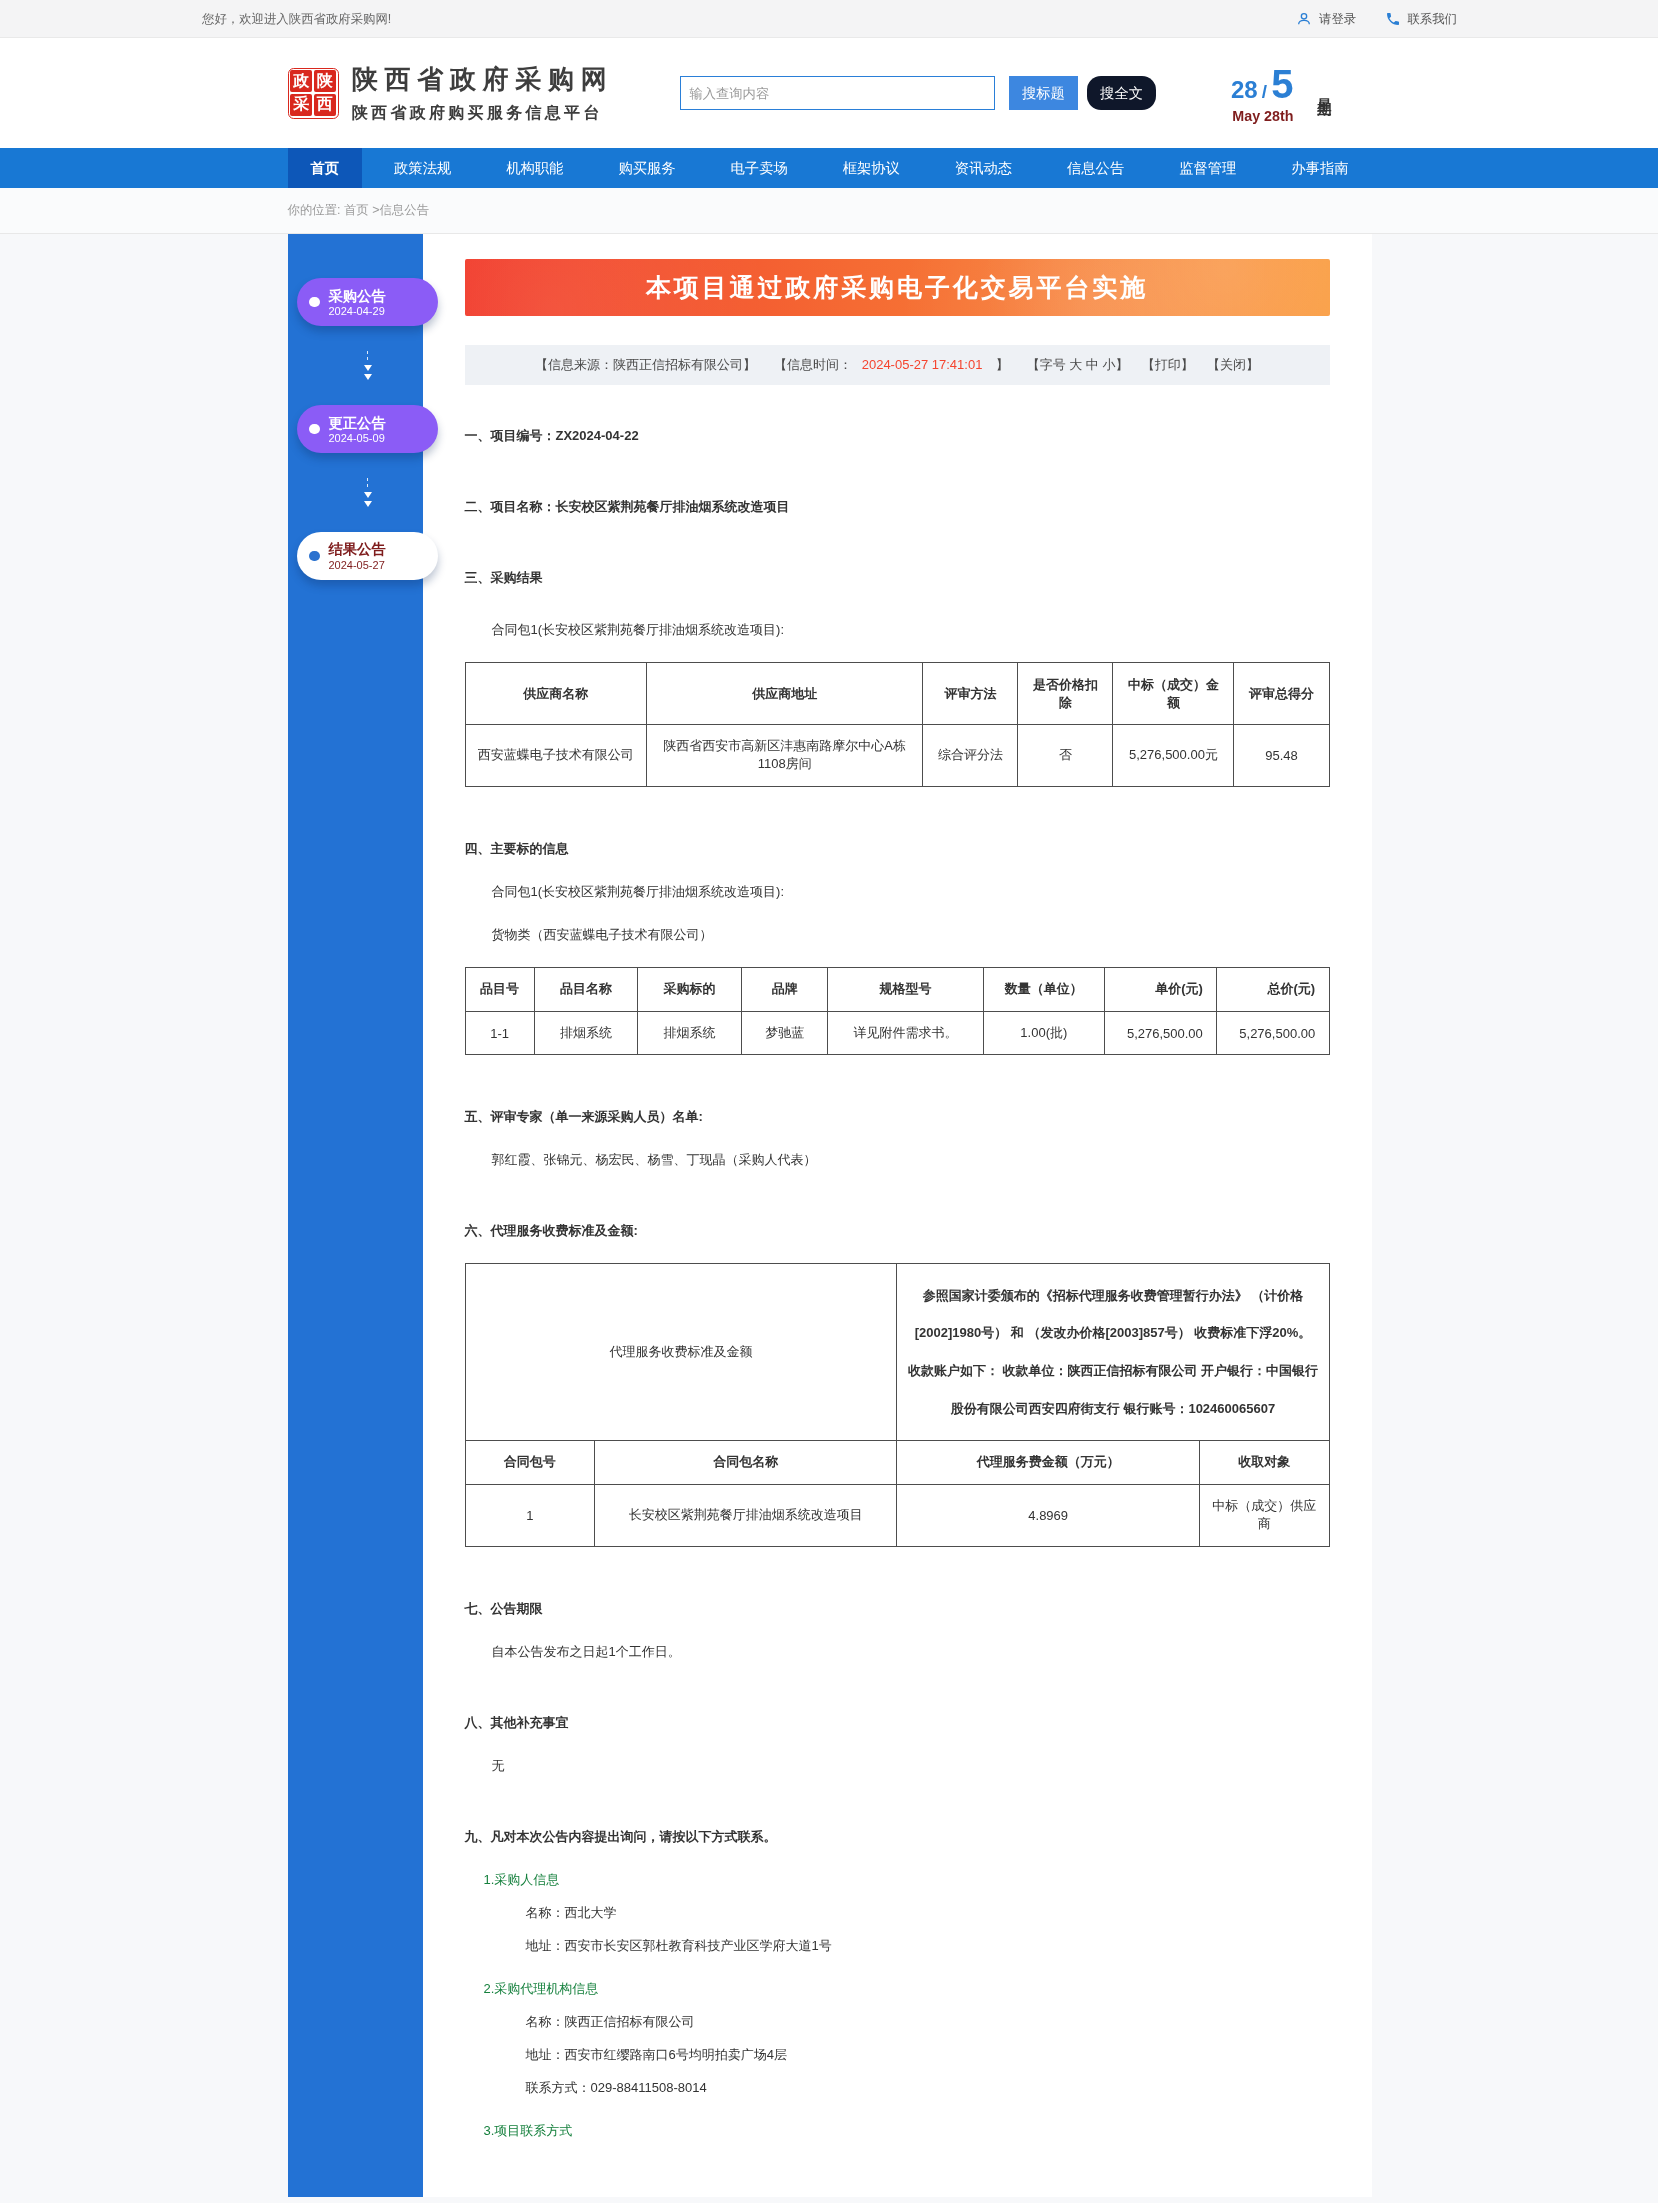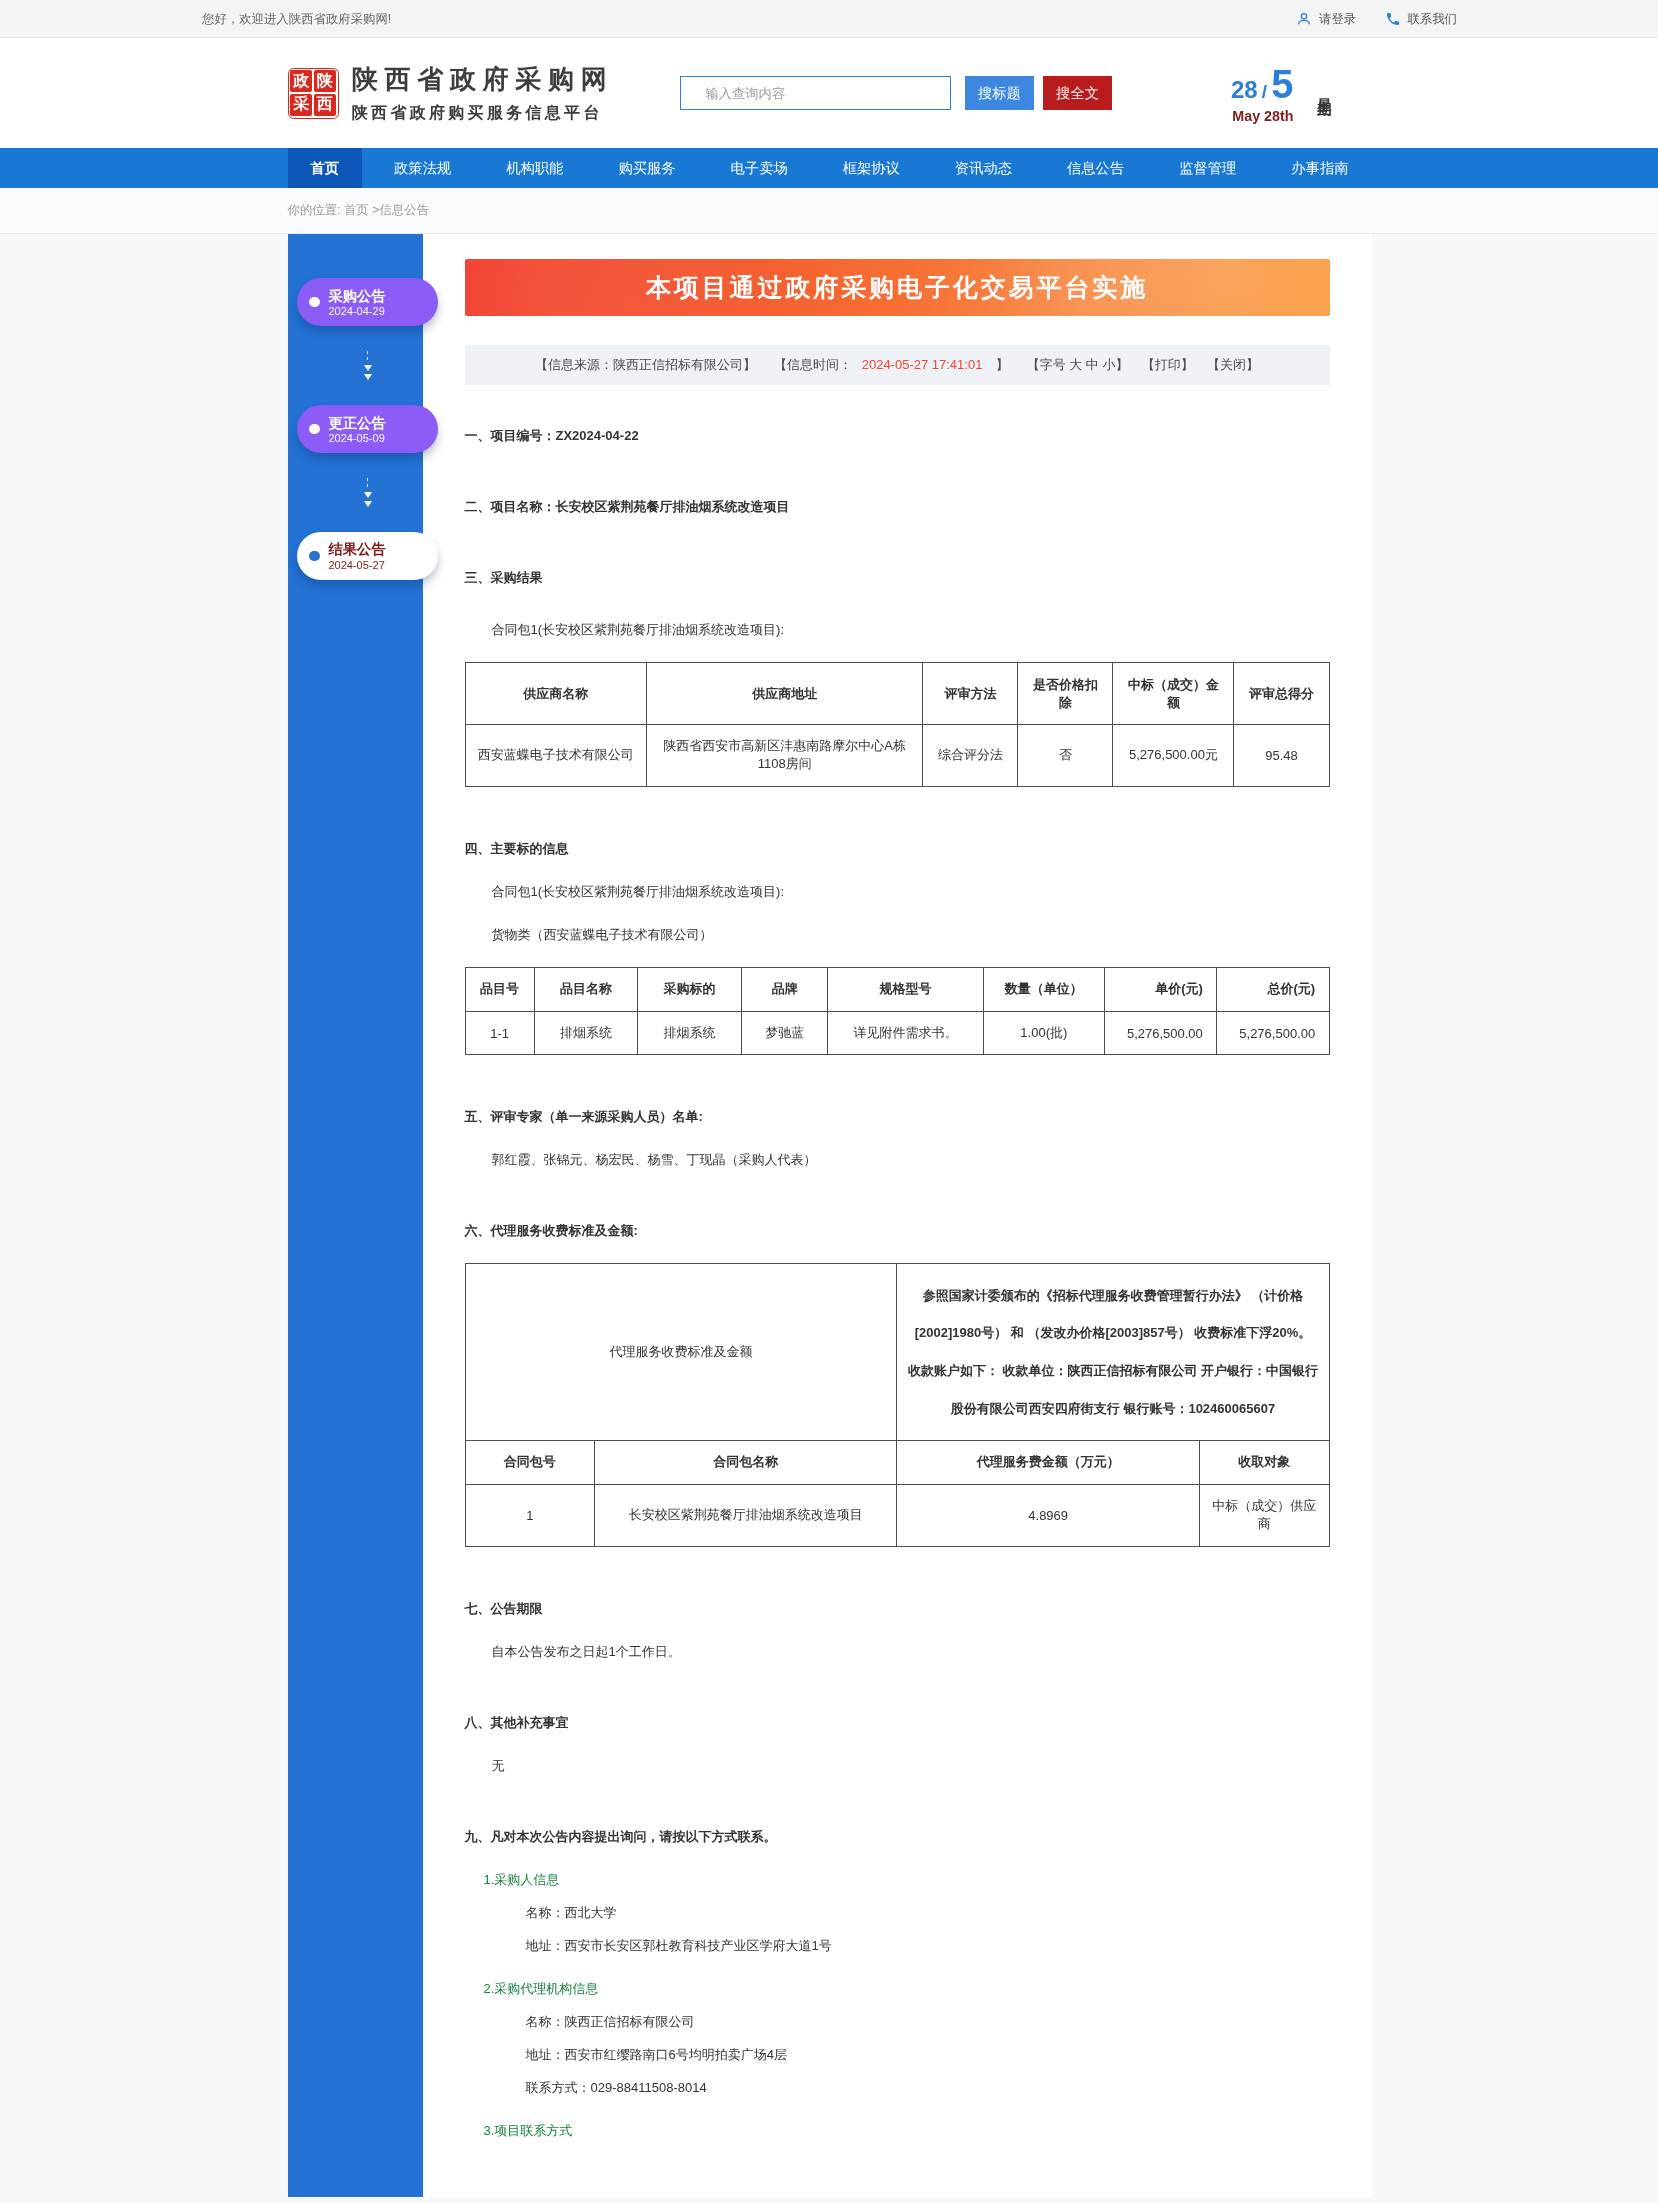--- a/index.html
+++ b/index.html
@@ -24,25 +24,25 @@
   .header-inner { display: flex; align-items: center; height: 110px; }
   .logo-group { display: flex; align-items: center; gap: 13.3px; cursor: pointer; }
   .seal { width: 51px; height: 51px; background: #fff; border: 1.9px solid #d9281e; border-radius: 5.7px;
           display: grid; grid-template-columns: 1fr 1fr; grid-template-rows: 1fr 1fr; gap: 1.9px; padding: 1.9px; }
   .seal span { background: #d9281e; color: #fff; font-weight: bold; font-size: 16px;
                display: flex; align-items: center; justify-content: center; border-radius: 1.9px; }
   .site-name { font-size: 26px; font-weight: bold; color: #3d3d3d; letter-spacing: 6.7px; }
   .site-sub  { font-size: 16px; font-weight: bold; color: #3d3d3d; letter-spacing: 3.3px; margin-top: 5.7px; }
 
   .search-group { display: flex; align-items: center; margin-left: 67px; }
-  .search-input { width: 271px; height: 34px; border: 1.9px solid #2a7fd8; padding: 0 24px; font-size: 13.3px; color: #333; outline: none; }
+  .search-input { width: 315px; height: 34px; border: 1.9px solid #2a7fd8; padding: 0 8px; font-size: 13.3px; color: #333; outline: none; }
   .search-input::placeholder { color: #9a9a9a; }
   .btn-search { height: 34px; padding: 0 13.3px; border: none; color: #fff; font-size: 14.3px; cursor: pointer; margin-left: 8.6px; }
   .btn-title    { background: #3d87e0; margin-left: 13.3px; }
-  .btn-fulltext { background: #b91c1c; }
+  .btn-fulltext { background: #0f172a; border-radius: 14px; }
 
   .date-group { margin-left: auto; display: flex; align-items: center; gap: 21px; padding-right: 38px; }
   .date-nums { text-align: right; }
   .d-day { font-size: 24px; font-weight: bold; color: #2b7fd4; }
   .d-sep { font-size: 19px; color: #2b7fd4; font-weight: bold; }
   .d-mon { font-size: 40px; font-weight: bold; color: #2b7fd4; }
   .d-en  { font-size: 14.3px; font-weight: bold; color: #7f1d1d; margin-top: 1.9px; }
   .d-week { writing-mode: vertical-rl; text-orientation: upright; font-size: 14.3px; font-weight: bold; color: #333; letter-spacing: 3.8px; }
 
   

